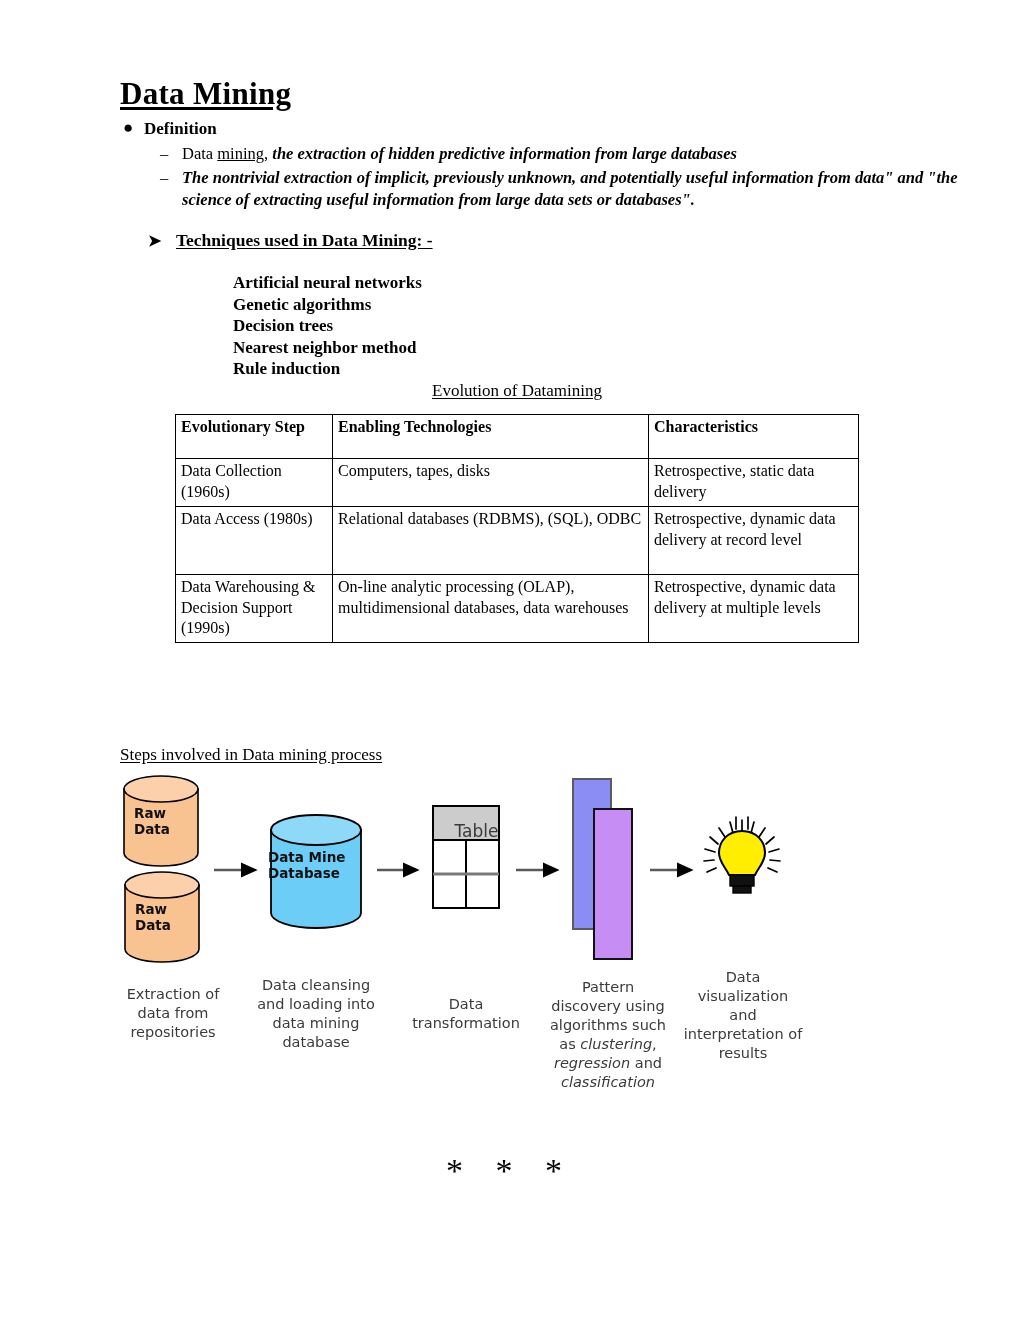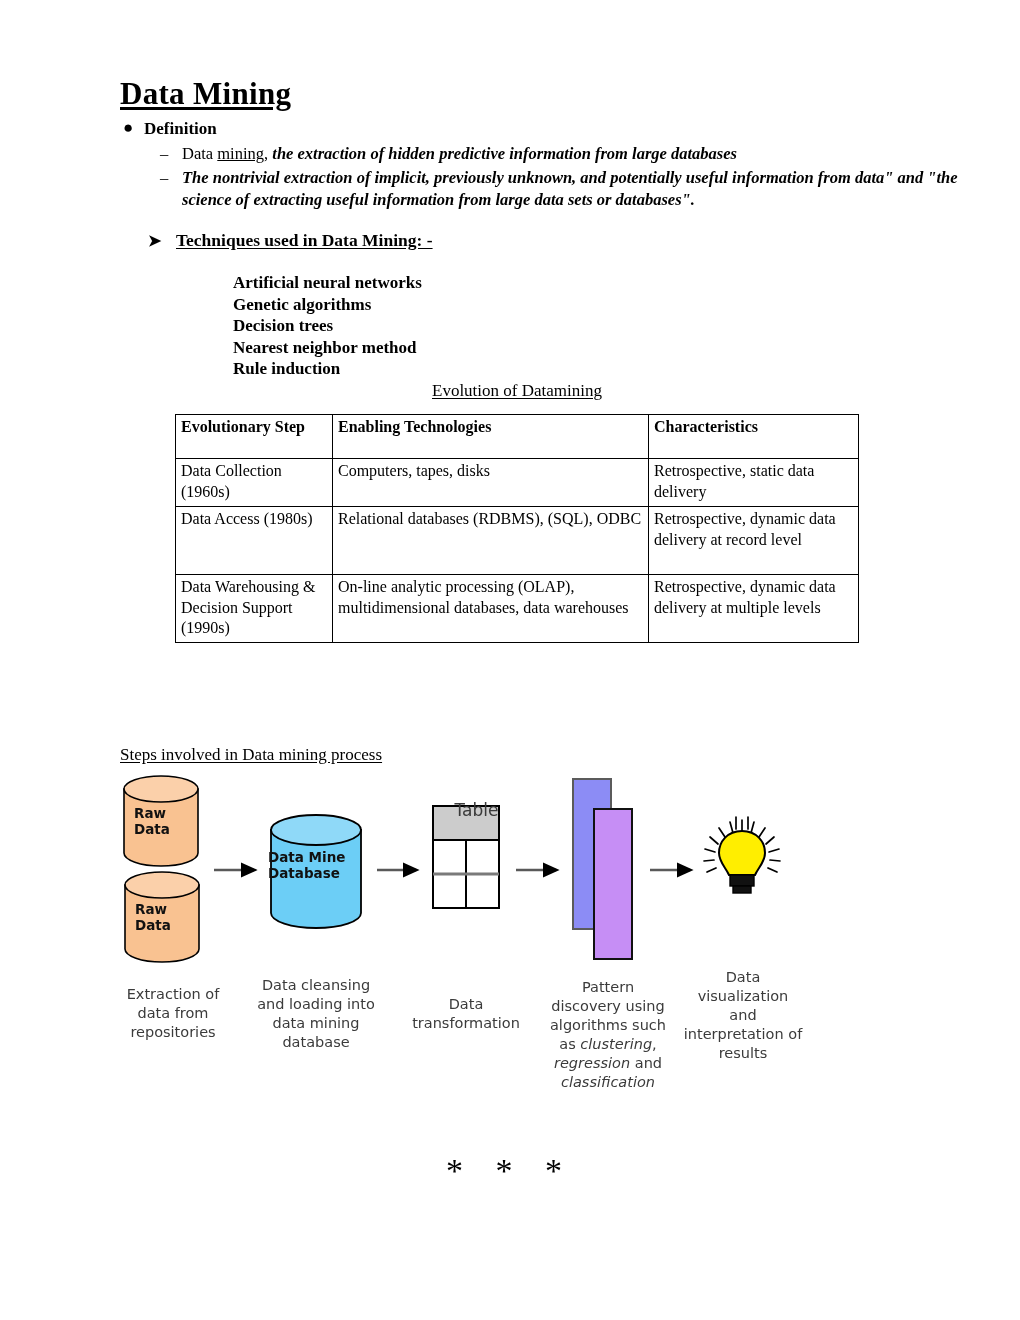--- a/index.html
+++ b/index.html
@@ -340,21 +340,21 @@
     <div>Data</div>
   </div>
   <div class="cyl-label" style="left:135px; top:901px; width:56px;">
     <div>Raw</div>
     <div>Data</div>
   </div>
   <div class="cyl-label" style="left:268px; top:849px; width:96px;">
     <div>Data Mine</div>
     <div>Database</div>
   </div>
-  <div class="table-label" style="left:433px; top:800px; width:87px;">Table</div>
+  <div class="table-label" style="left:433px; top:821px; width:87px;">Table</div>
 
   <div class="cap" style="left:110px; top:985px; width:126px;">
     <div>Extraction of</div>
     <div>data from</div>
     <div>repositories</div>
   </div>
 
   <div class="cap" style="left:243px; top:976px; width:146px;">
     <div>Data cleansing</div>
     <div>and loading into</div>

